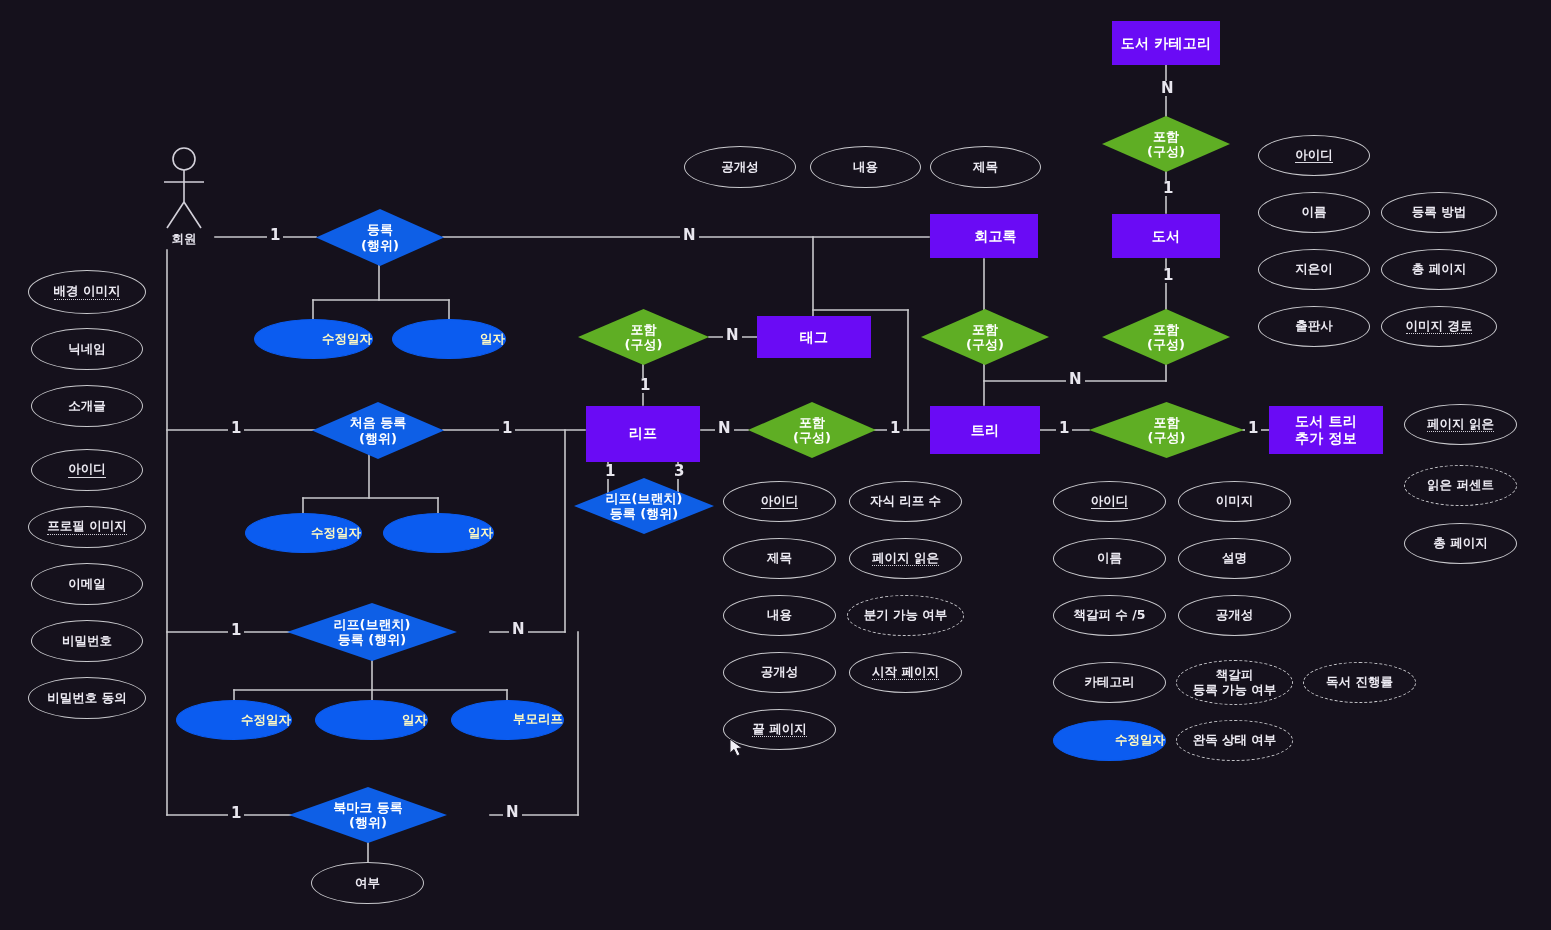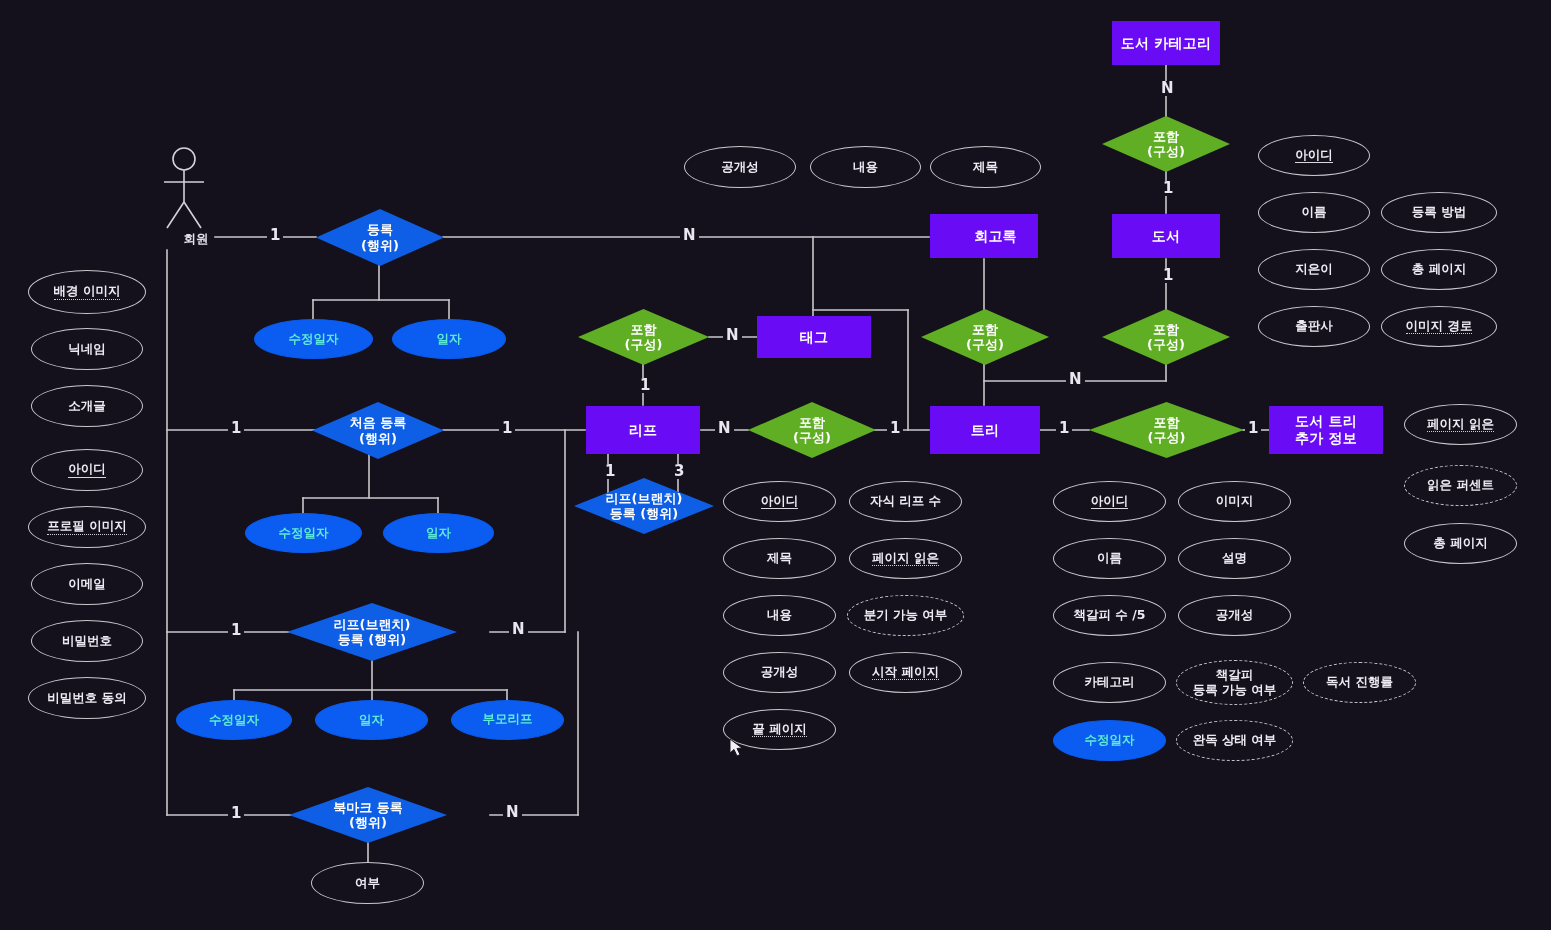--- a/index.html
+++ b/index.html
@@ -63,21 +63,21 @@
   
   .attr {
     border: 1.4px solid #c8c8cc;
     border-radius: 50%;
     background: transparent;
     font-size: 12.5px;
     color: #eceaf2;
     font-weight: 700;
   }
   .attr.derived { border-style: dashed; border-width: 1.6px; }
-  .attr.filled { background: #0b5cf0; border-color: #0b5cf0; color: #5eead4; }
+  .attr.filled { background: #0b5cf0; border-color: #0b5cf0; color: #fef9c3; justify-content: flex-end; }
   .attr .txt { display: inline-block; }
   .attr.pk .txt { border-bottom: 1.4px solid #d8d6de; padding-bottom: 0px; }
   .attr.multi .txt { border-bottom: 1.6px dotted #cfcdd6; padding-bottom: 0px; }
 
   
   .card {
     position: absolute;
     color: #e8e6ee;
     font-size: 15px;
     font-weight: 700;
@@ -178,39 +178,39 @@
     </g>
   </svg>
 
   <svg class="actor" style="left:158px; top:146px;" width="52" height="90" viewBox="0 0 52 90">
     <circle cx="26" cy="13" r="11" stroke="#d3d1da" stroke-width="1.6" fill="none"></circle>
     <line x1="26" y1="24" x2="26" y2="56" stroke="#d3d1da" stroke-width="1.6"></line>
     <line x1="6" y1="36" x2="46" y2="36" stroke="#d3d1da" stroke-width="1.6"></line>
     <line x1="26" y1="56" x2="9" y2="82" stroke="#d3d1da" stroke-width="1.6"></line>
     <line x1="26" y1="56" x2="43" y2="82" stroke="#d3d1da" stroke-width="1.6"></line>
   </svg>
-  <div class="actor-label" style="left:166px; top:231px;">회원</div>
+  <div class="actor-label" style="left:154px; top:231px;">회원</div>
 
   <div class="node entity" style="left:1112px; top:21px; width:108px; height:44px;">
     <span>도서 카테고리</span>
   </div>
 
   <div class="node entity" style="left:1112px; top:214px; width:108px; height:44px;">
     <span>도서</span>
   </div>
 
   <div class="node entity" style="left:930px; top:214px; width:108px; height:44px;padding-left:23px;">
     <span>회고록</span>
   </div>
 
   <div class="node entity" style="left:757px; top:316px; width:114px; height:42px;">
     <span>태그</span>
   </div>
 
-  <div class="node entity" style="left:586px; top:406px; width:114px; height:48px;">
+  <div class="node entity" style="left:586px; top:406px; width:114px; height:56px;font-family:Liberation Serif, serif;">
     <span>리프</span>
   </div>
 
   <div class="node entity" style="left:930px; top:406px; width:110px; height:48px;">
     <span>트리</span>
   </div>
 
   <div class="node entity" style="left:1269px; top:406px; width:114px; height:48px;">
     <span>도서 트리
 추가 정보</span>

